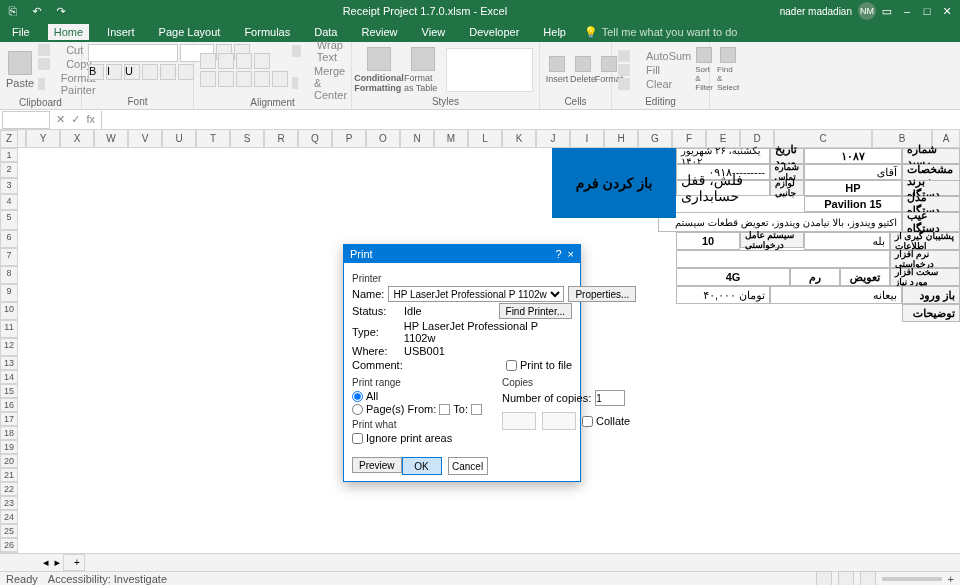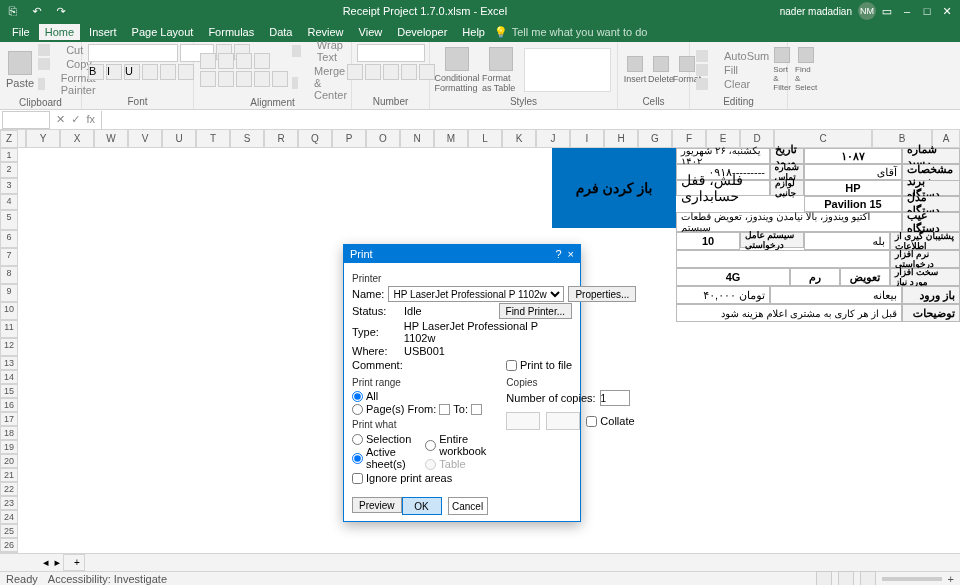--- a/index.html
+++ b/index.html
@@ -3,21 +3,21 @@
 <meta charset="utf-8">
 <style>
 *{margin:0;padding:0;box-sizing:border-box;font-family:"Segoe UI",Tahoma,sans-serif;font-size:11px;}
 body{background:#fff;overflow:hidden;width:960px;height:585px;position:relative;}
 .titlebar{height:22px;background:#217346;display:flex;align-items:center;justify-content:space-between;color:#fff;padding:0 4px;}
 .titlebar .tb-left{display:flex;gap:6px;align-items:center;}
 .titlebar .tb-center{flex:1;text-align:center;font-size:11px;}
 .titlebar .tb-right{display:flex;gap:2px;align-items:center;}
 .tb-right span,.tb-left span{display:inline-flex;width:18px;height:18px;align-items:center;justify-content:center;cursor:pointer;}
 .user-badge{background:#5a8c6a;border-radius:50%;width:18px;height:18px;display:flex;align-items:center;justify-content:center;font-size:9px;}
-.menu-tabs{height:20px;display:flex;align-items:center;background:#217346;color:#fff;padding-left:6px;gap:3px;font-size:11px;}
+.menu-tabs{height:20px;display:flex;align-items:center;background:#217346;color:#fff;padding-left:6px;gap:12px;font-size:11px;}
 .menu-tabs .tab{padding:2px 6px;cursor:pointer;}
 .menu-tabs .tab.active{background:#f3f3f3;color:#217346;}
 .tellme{display:flex;align-items:center;gap:4px;color:#c8e0d0;font-size:11px;}
 .ribbon{height:68px;background:#f3f3f3;border-bottom:1px solid #d4d4d4;display:flex;}
 .rib-group{border-right:1px solid #e0e0e0;padding:2px 6px;display:flex;flex-direction:column;justify-content:space-between;}
 .rib-group .label{font-size:10px;color:#666;text-align:center;padding-top:1px;}
 .rib-btns{display:flex;gap:4px;align-items:center;height:52px;}
 .rib-big{display:flex;flex-direction:column;align-items:center;width:42px;font-size:10px;color:#666;gap:2px;}
 .rib-big .ico{width:24px;height:24px;background:#d0d0d0;border:1px solid #bbb;}
 .rib-small{display:flex;flex-direction:column;gap:2px;}
@@ -173,38 +173,25 @@
             <span>Wrap Text</span>
           </div>
         <div>
             <span class="ico"></span>
             <span>Merge &amp; Center</span>
           </div>
       </div>
     </div>
     <div class="label">Alignment</div>
   </div>
-  <div class="rib-group" style="width:78px;">
-    <div class="rib-btns" style="flex-direction:column;gap:2px;">
-      <input class="num-combo" style="">
-      <div style="display:flex;gap:2px;">
-          <span class="mini-btn"></span>
-          <span class="mini-btn"></span>
-          <span class="mini-btn"></span>
-          <span class="mini-btn"></span>
-          <span class="mini-btn"></span>
-        </div>
-    </div>
-    <div class="label">Number</div>
-  </div>
   <div class="rib-group" style="width:188px;">
     <div class="rib-btns">
       <div class="rib-big">
           <div class="ico"></div>
-          <span style="font-size:9px;">Conditional Formatting</span>
+          <span style="font-size:9px;font-weight:bold;">Conditional Formatting</span>
         </div>
       <div class="rib-big">
           <div class="ico"></div>
           <span style="font-size:9px;">Format as Table</span>
         </div>
       <div style="width:96px;height:44px;border:1px solid #ddd;background:#fff;"></div>
     </div>
     <div class="label">Styles</div>
   </div>
   <div class="rib-group" style="width:72px;">
@@ -338,43 +325,42 @@
 
     <div class="dcell hdr" style="top:32px;right:0;width:58px;height:16px;">برند دستگاه</div>
     <div class="dcell val" style="top:32px;right:58px;width:98px;height:16px;font-weight:bold;">HP</div>
     <div class="dcell hdr" style="top:32px;right:156px;width:34px;height:16px;font-size:9px;">لوازم جانبی</div>
     <div class="dcell val" style="top:32px;right:190px;width:94px;height:16px;font-size:14px;justify-content:flex-end;">فلش، قفل حسابداری</div>
 
     <div class="dcell hdr" style="top:48px;right:0;width:58px;height:16px;">مدل دستگاه</div>
     <div class="dcell val" style="top:48px;right:58px;width:98px;height:16px;font-weight:bold;">Pavilion 15</div>
 
     <div class="dcell hdr" style="top:64px;right:0;width:58px;height:20px;">عیب دستگاه</div>
-    <div class="dcell val" style="top:64px;right:58px;width:226px;height:20px;font-size:10px;justify-content:flex-end;">اکتیو ویندوز، بالا نیامدن ویندوز، تعویض قطعات سیستم</div>
+    <div class="dcell val" style="top:64px;right:58px;width:244px;height:20px;font-size:10px;justify-content:flex-end;">اکتیو ویندوز، بالا نیامدن ویندوز، تعویض قطعات سیستم</div>
 
     <div class="dcell hdr" style="top:84px;right:0;width:70px;height:18px;font-size:9px;">پشتیبان گیری از اطلاعات</div>
     <div class="dcell val" style="top:84px;right:70px;width:86px;height:18px;justify-content:flex-end;">بله</div>
     <div class="dcell hdr" style="top:84px;right:156px;width:64px;height:16px;font-size:9px;">سیستم عامل درخواستی</div>
     <div class="dcell val" style="top:84px;right:220px;width:64px;height:18px;font-weight:bold;">10</div>
 
     <div class="dcell hdr" style="top:102px;right:0;width:70px;height:18px;font-size:9px;">نرم افزار درخواستی</div>
     <div class="dcell val" style="top:102px;right:70px;width:214px;height:18px;"></div>
 
     <div class="dcell hdr" style="top:120px;right:0;width:70px;height:18px;font-size:9px;">سخت افزار مورد نیاز</div>
     <div class="dcell val" style="top:120px;right:70px;width:50px;height:18px;font-weight:bold;">تعویض</div>
     <div class="dcell val" style="top:120px;right:120px;width:50px;height:18px;font-weight:bold;">رم</div>
     <div class="dcell val" style="top:120px;right:170px;width:114px;height:18px;font-weight:bold;">4G</div>
 
     <div class="dcell hdr" style="top:138px;right:0;width:58px;height:18px;">باز ورود</div>
     <div class="dcell val" style="top:138px;right:58px;width:132px;height:18px;justify-content:flex-end;">بیعانه</div>
     <div class="dcell val" style="top:138px;right:190px;width:94px;height:18px;justify-content:flex-end;">۴۰,۰۰۰ تومان</div>
 
     <div class="dcell hdr" style="top:156px;right:0;width:58px;height:18px;">توضیحات</div>
-    <div class="dcell val" style="top:156px;right:58px;width:226px;height:18px;font-size:10px;justify-content:flex-end;">قبل از هر کاری به مشتری اعلام هزینه شود</div>
-
-    <div class="bluecell" style="top:0;right:284px;width:124px;height:80px;">باز کردن فرم</div>
+
+    <div class="bluecell" style="top:0;right:284px;width:124px;height:70px;">باز کردن فرم</div>
   </div>
 </div>
 
 <div class="sheet-tabs">
   <span style="padding:0 3px;">◂</span>
   <span style="padding:0 3px;">▸</span>
   <div class="stab" style="width:16px;text-align:center;">+</div>
 </div>
 
 <div class="statusbar">
@@ -433,42 +419,20 @@
           </label>
         <label class="dlg-radio">
             <input type="radio" style="">
             <span>Page(s)</span>
           <span>From:</span>
             <input class="dlg-num" style="">
           <span>To:</span>
             <input class="dlg-num" style="">
         </label>
         <div class="dlg-sec-title">Print what</div>
-        <div style="display:flex;gap:14px;">
-          <div>
-            <label class="dlg-radio">
-                <input type="radio" style="">
-                <span>Selection</span>
-              </label>
-            <label class="dlg-radio">
-                <input type="radio" checked="" style="">
-                <span>Active sheet(s)</span>
-              </label>
-          </div>
-          <div>
-            <label class="dlg-radio">
-                <input type="radio" style="">
-                <span>Entire workbook</span>
-              </label>
-            <label class="dlg-radio">
-                <input type="radio" disabled="" style="">
-                <span style="color:#aaa;">Table</span>
-              </label>
-          </div>
-        </div>
         <label class="dlg-check">
             <input type="checkbox" style="">
             <span>Ignore print areas</span>
           </label>
       </div>
       <div class="dlg-col">
         <div class="dlg-sec-title">Copies</div>
         <div class="dlg-row">
             <span>Number of copies:</span>
             <input class="dlg-num" value="1" style="">

